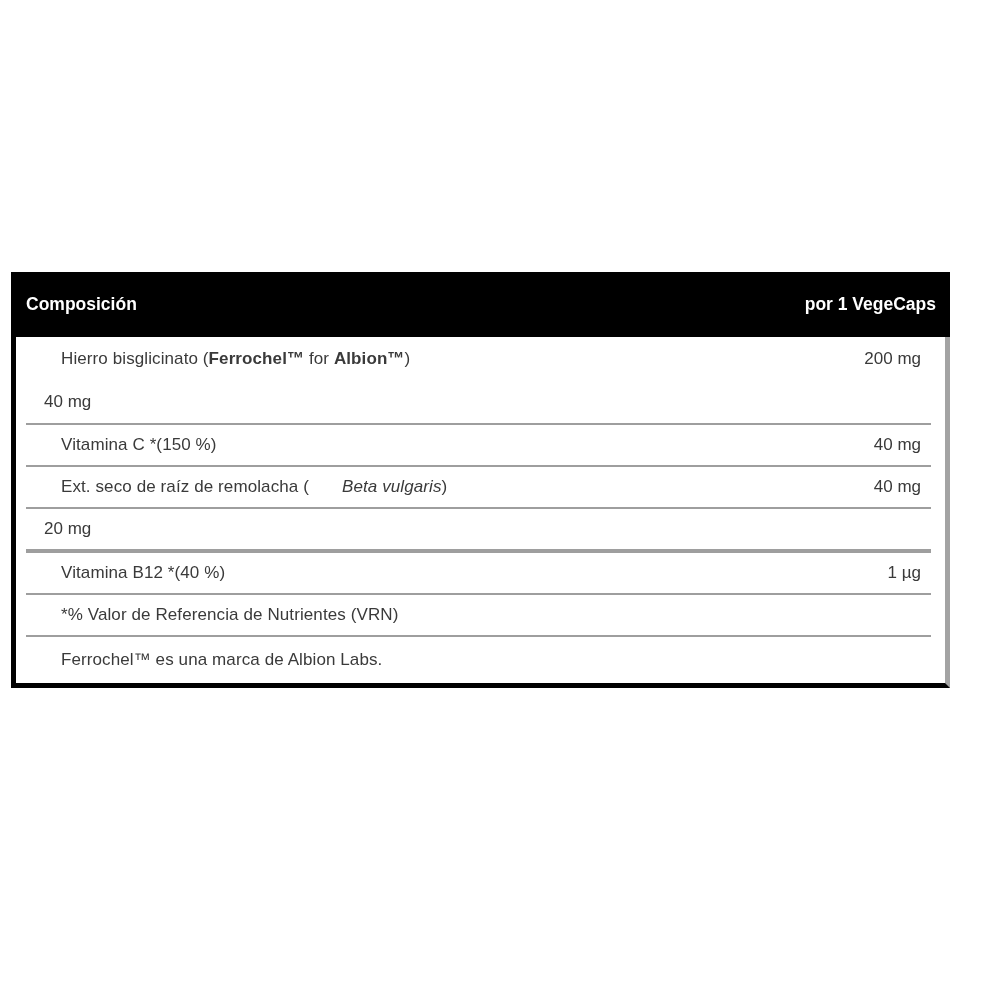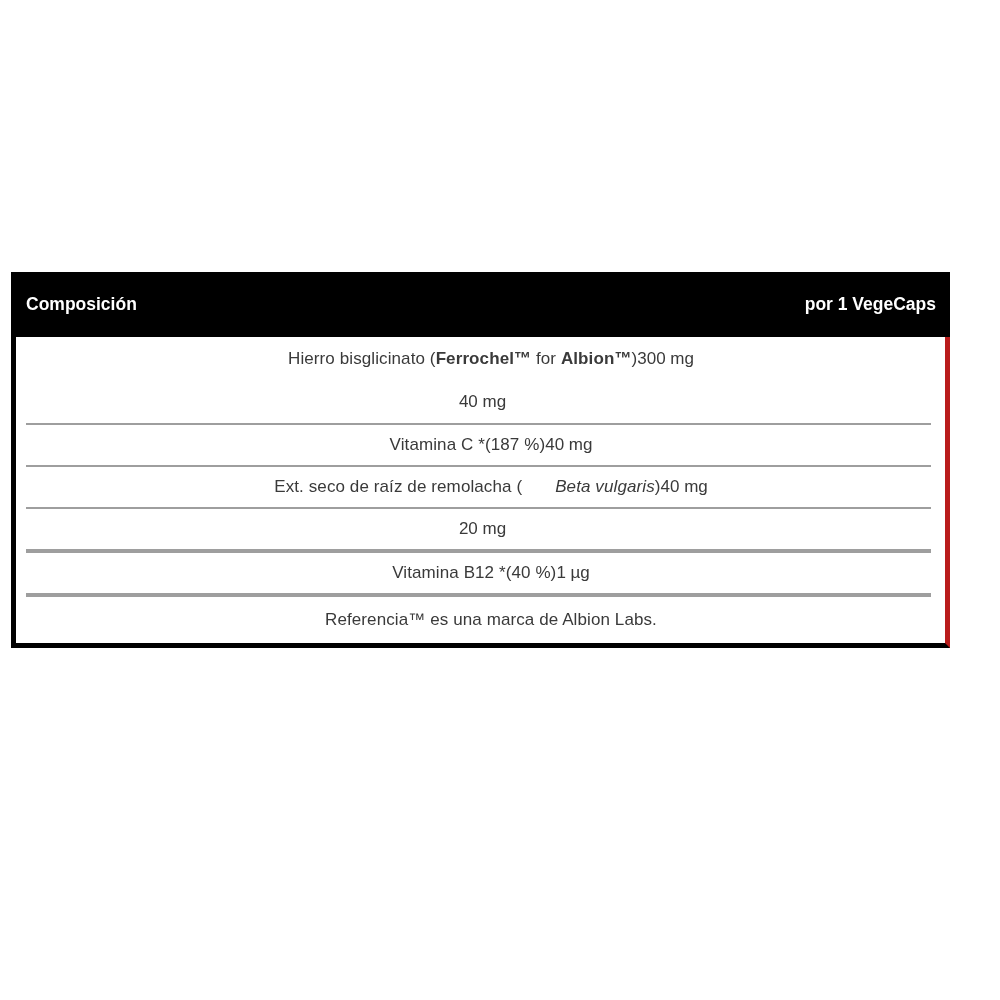--- a/index.html
+++ b/index.html
@@ -18,21 +18,21 @@
     overflow: hidden;
   }
   .comp-table {
     position: absolute;
     left: 11px;
     top: 272px;
     width: 939px;
     box-sizing: border-box;
     background: #ffffff;
     border-left: 5px solid #000000;
-    border-right: 5px solid #b91c1c;
+    border-right: 5px solid #a3a3a3;
     border-bottom: 5px solid #000000;
     color: #3a3a3a;
     font-size: 17px;
   }
   .table-header {
     box-sizing: border-box;
     height: 65px;
     background: #000000;
     color: #ffffff;
     font-weight: bold;
@@ -41,21 +41,21 @@
     justify-content: space-between;
     align-items: center;
     padding: 0 14px 0 15px;
     margin: 0 -5px; 
   }
   .rows {
     background: #ffffff;
   }
   .row {
     display: flex;
-    justify-content: center;
+    justify-content: space-between;
     align-items: center;
     min-height: 40px;
     box-sizing: border-box;
     padding-left: 28px;
   }
   .group-multi .row { min-height: 43px; }
   .group:last-child .row { min-height: 46px; }
   .row-label {
     padding-left: 17px;
     letter-spacing: 0.1px;
@@ -80,30 +80,30 @@
 <div class="canvas">
   <div class="comp-table">
     <div class="table-header">
       <span>Composición</span>
       <span>por 1 VegeCaps</span>
     </div>
     <div class="rows">
         <div class="group group-multi">
           <div class="row">
             <span class="row-label"><span class="">Hierro bisglicinato (</span><span class="seg-b ">Ferrochel™</span><span class=""> for </span><span class="seg-b ">Albion™</span><span class="">)</span></span>
-            <span class="row-value">300 mg</span>
+            <span class="row-value">200 mg</span>
           </div>
           <div class="row">
             <span class="row-value">40 mg</span>
           </div>
         </div>
         <div class="divider"></div>
         <div class="group">
           <div class="row">
-            <span class="row-label"><span class="">Vitamina C *(187 %)</span></span>
+            <span class="row-label"><span class="">Vitamina C *(150 %)</span></span>
             <span class="row-value">40 mg</span>
           </div>
         </div>
         <div class="divider"></div>
         <div class="group">
           <div class="row">
             <span class="row-label"><span class="">Ext. seco de raíz de remolacha (</span><span class="seg-i">Beta vulgaris</span><span class="">)</span></span>
             <span class="row-value">40 mg</span>
           </div>
         </div>
@@ -115,22 +115,28 @@
         </div>
         <div class="divider"></div>
         <div class="divider"></div>
         <div class="group">
           <div class="row">
             <span class="row-label"><span class="">Vitamina B12 *(40 %)</span></span>
             <span class="row-value">1 µg</span>
           </div>
         </div>
         <div class="divider"></div>
+        <div class="group">
+          <div class="row">
+            <span class="row-label"><span class="">*% Valor de Referencia de Nutrientes (VRN)</span></span>
+            <span class="row-value"></span>
+          </div>
+        </div>
         <div class="divider"></div>
         <div class="group">
           <div class="row">
-            <span class="row-label"><span class="">Referencia™ es una marca de Albion Labs.</span></span>
+            <span class="row-label"><span class="">Ferrochel™ es una marca de Albion Labs.</span></span>
             <span class="row-value"></span>
           </div>
         </div>
       </div>
   </div>
 </div>
 
 </body></html>

